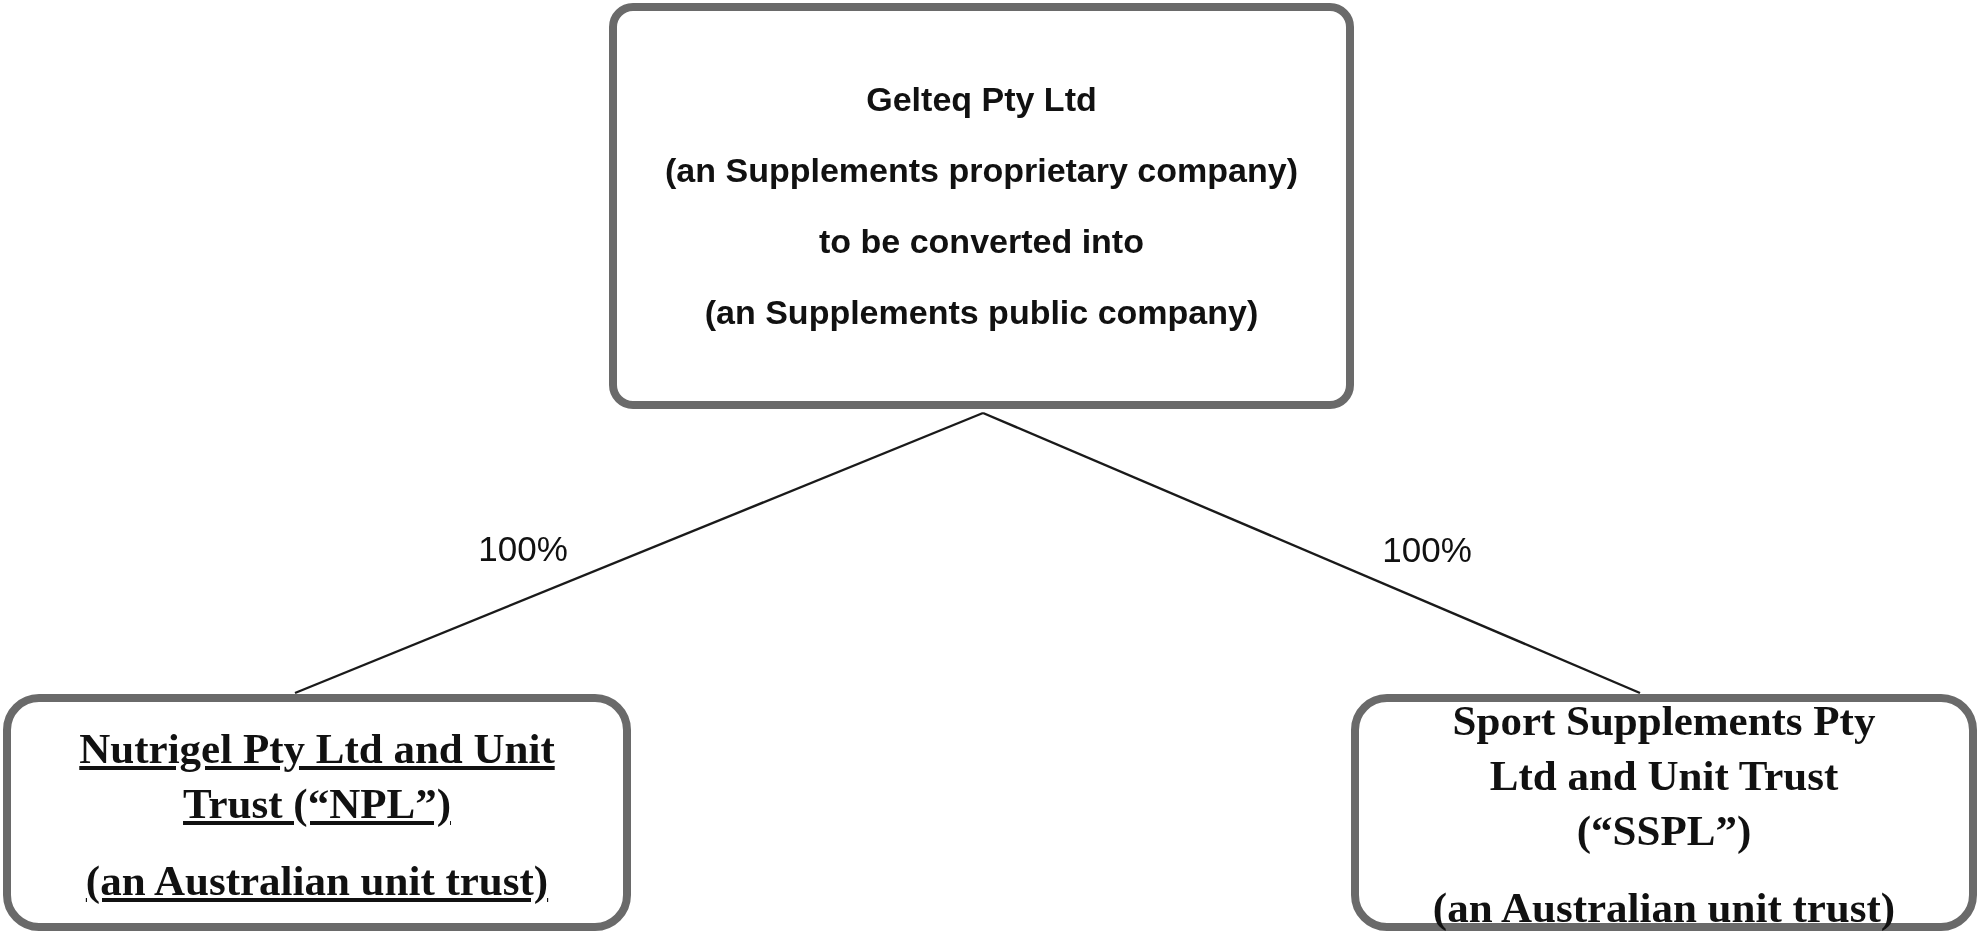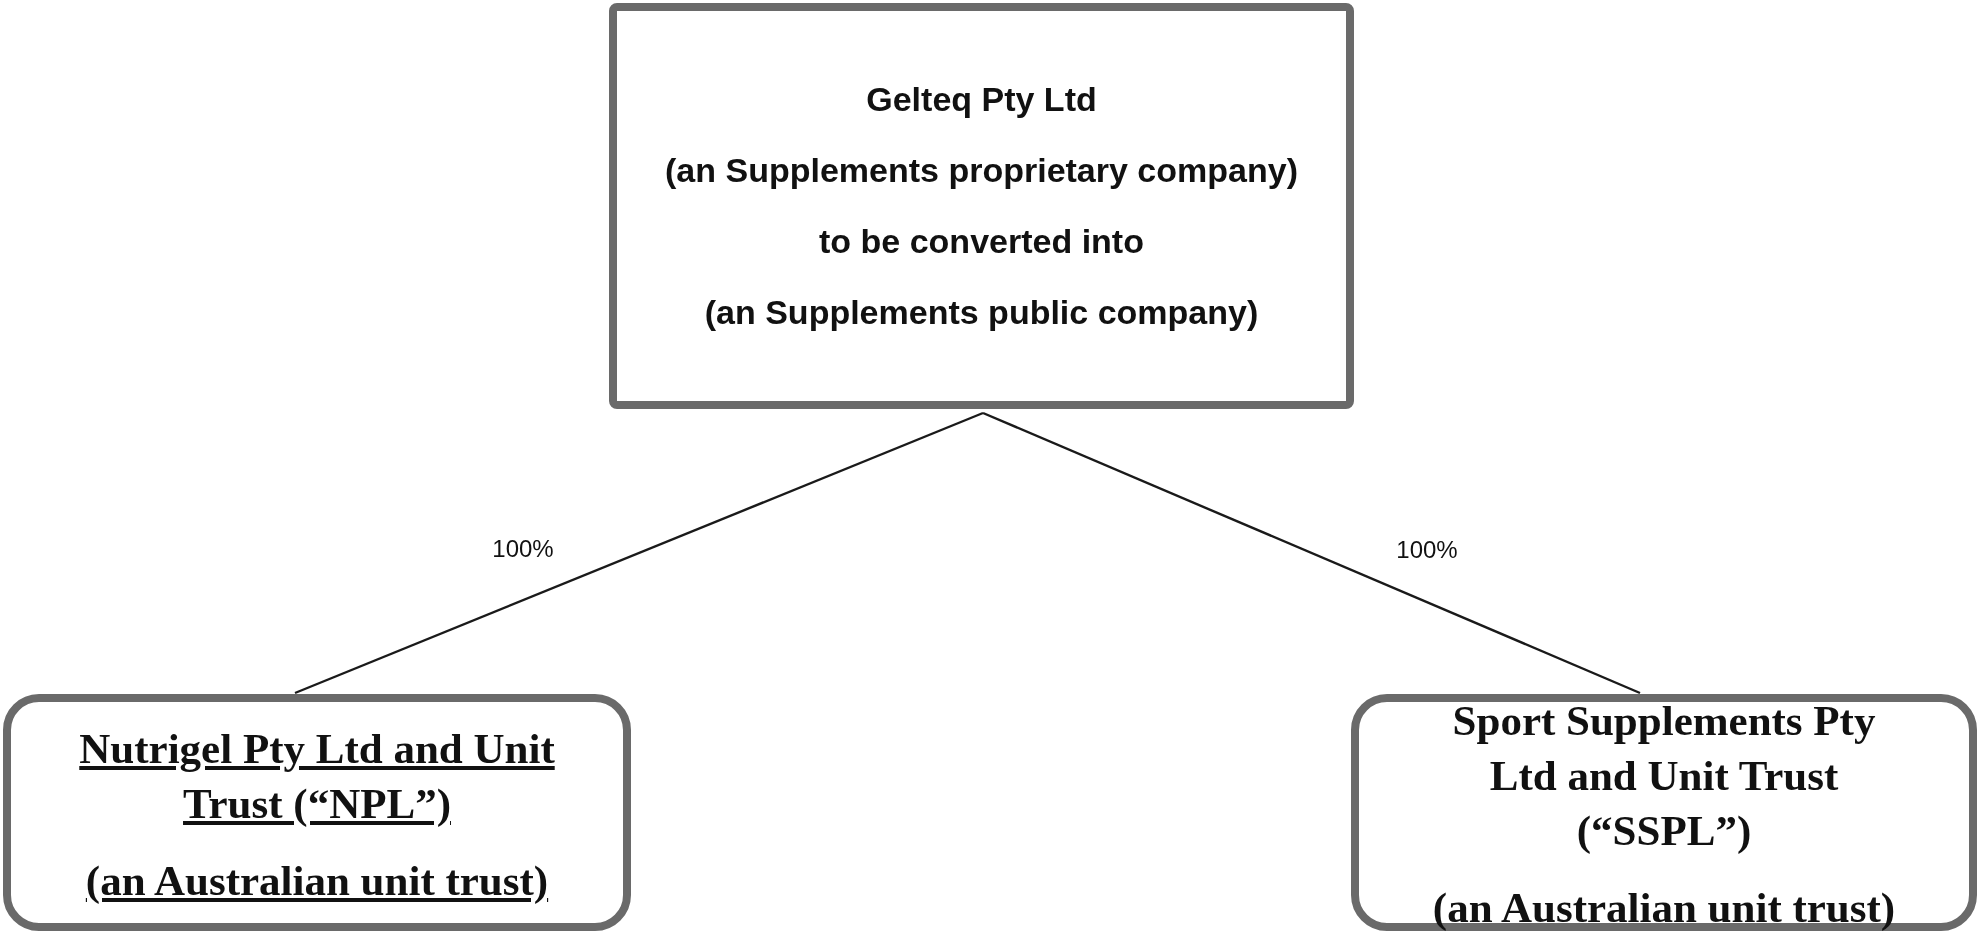--- a/index.html
+++ b/index.html
@@ -37,21 +37,21 @@
     justify-content: center;
     align-items: center;
     text-align: center;
     color: var(--text, #111111);
   }
   .top-box {
     left: 609px;
     top: 3px;
     width: 745px;
     height: 406px;
-    border-radius: 8px;
+    border-radius: 24px;
     font-family: "Liberation Sans", sans-serif;
     font-weight: bold;
     font-size: 34px;
   }
   .sans-line {
     line-height: 71px;
     height: 71px;
     white-space: nowrap;
   }
   .bottom-box {
@@ -72,21 +72,21 @@
   }
   .serif-type {
     margin: 26px auto 0 auto;
     line-height: 48px;
     white-space: nowrap;
   }
   .edge-label {
     position: absolute;
     transform: translate(-50%, -50%);
     font-family: "Liberation Sans", sans-serif;
-    font-size: 24px;
+    font-size: 35px;
     font-weight: normal;
     color: var(--text, #111111);
     white-space: nowrap;
   }
   .edge-label-left  { left: 523px;  top: 549px; }
   .edge-label-right { left: 1427px; top: 550px; }
 </style>
 </head>
 <body>
 

